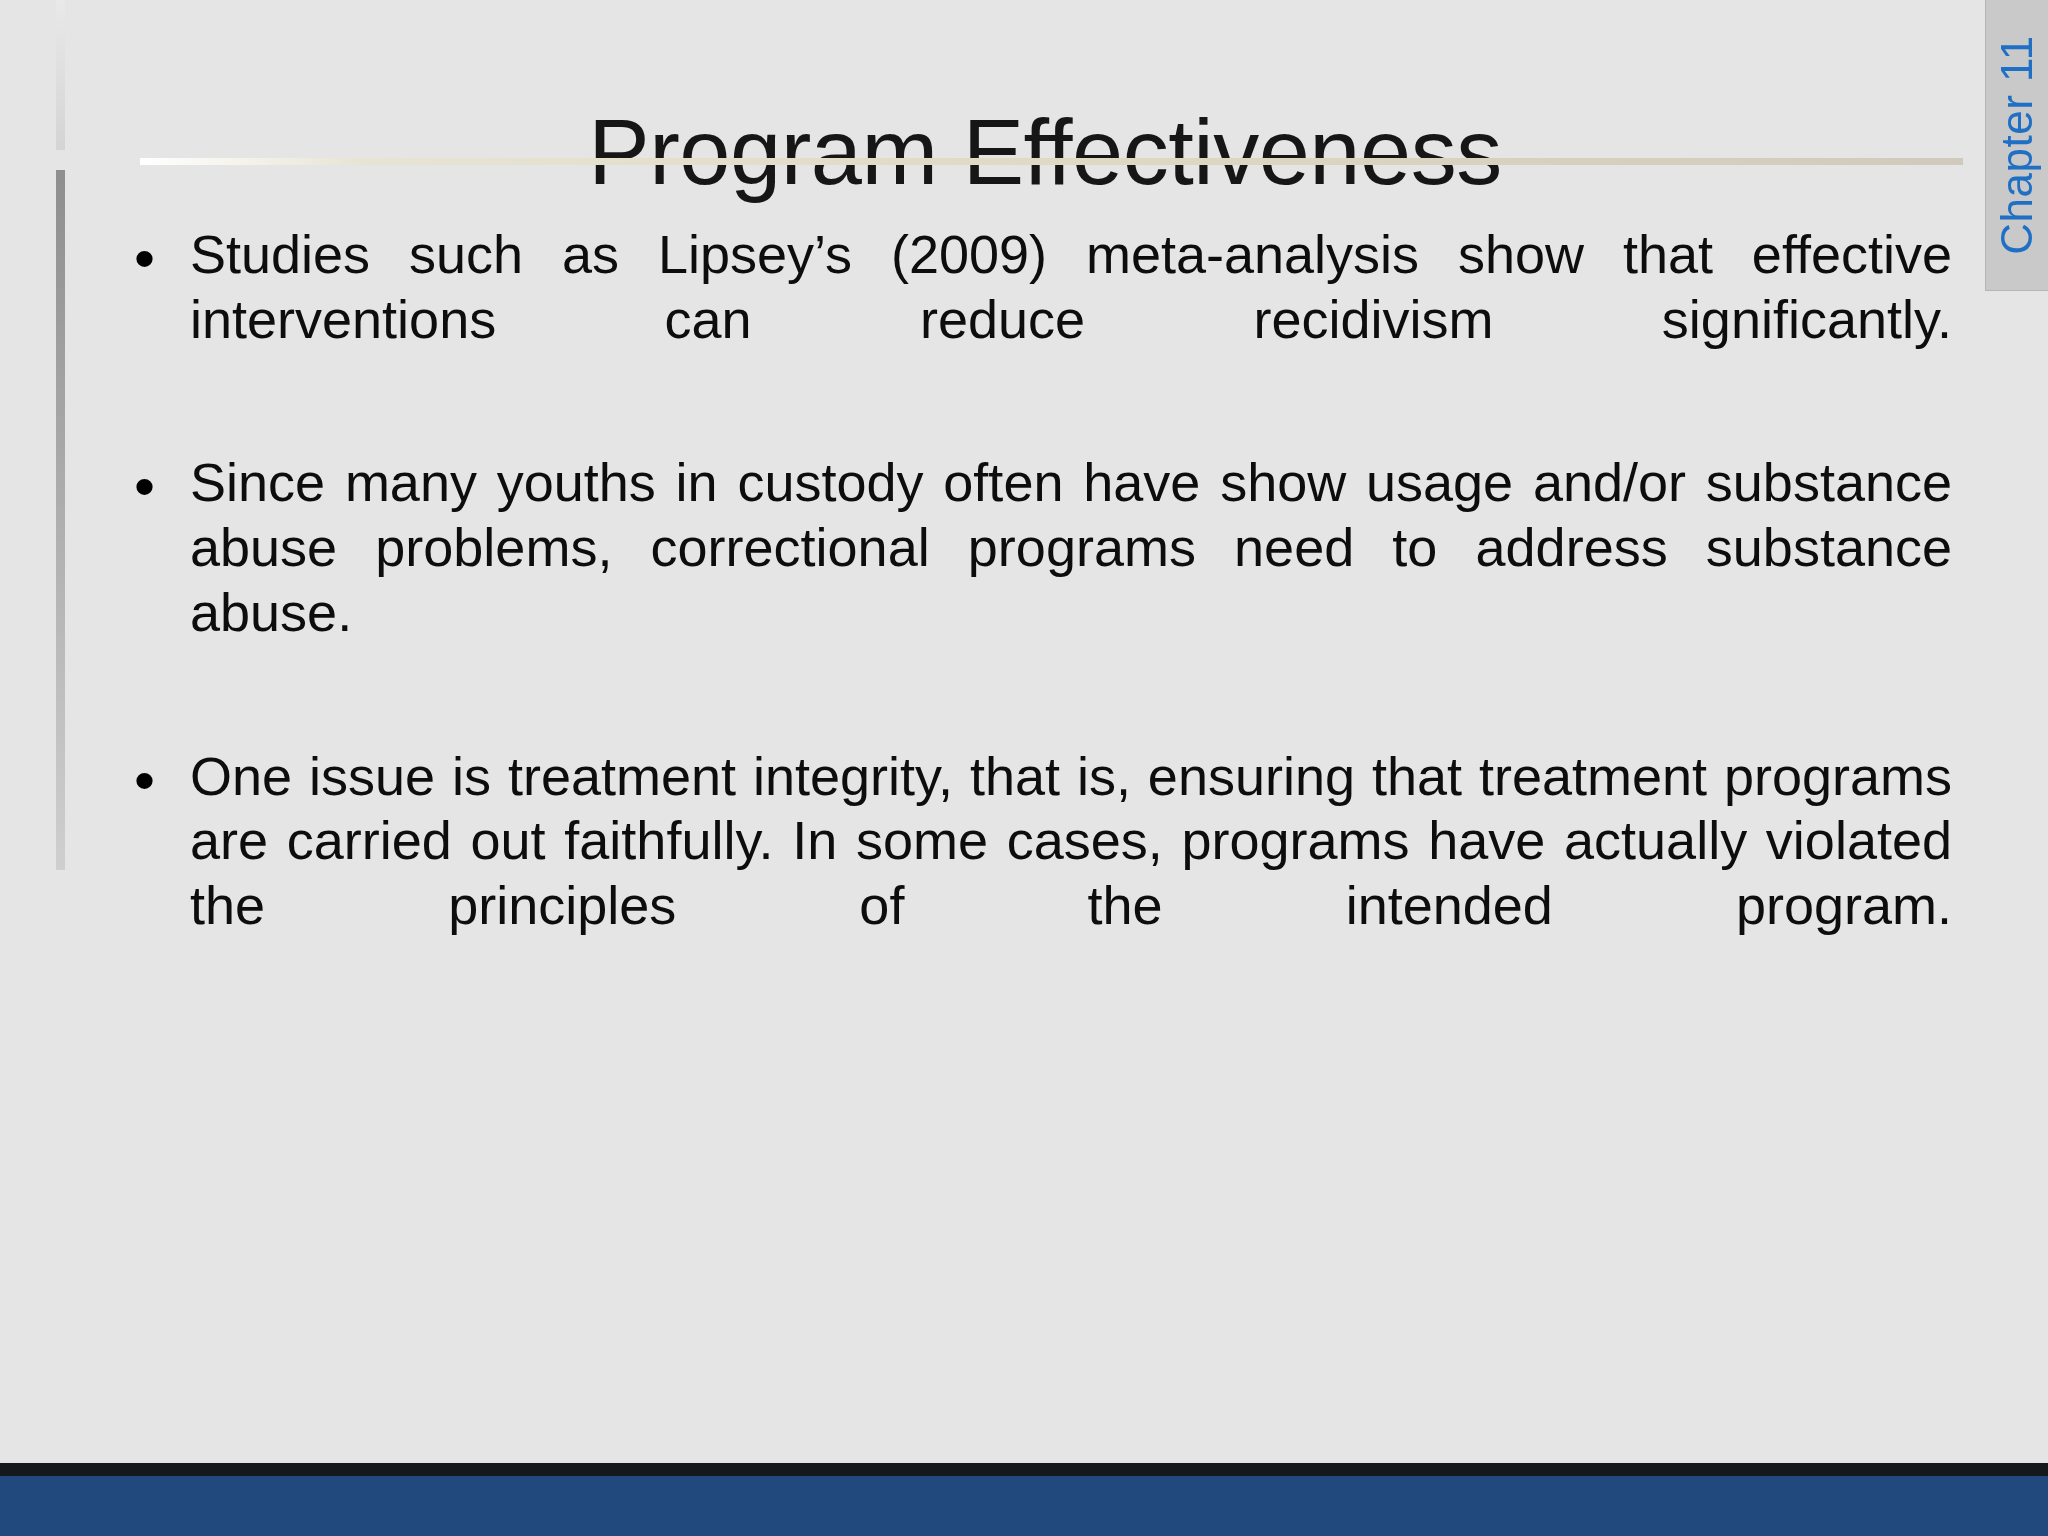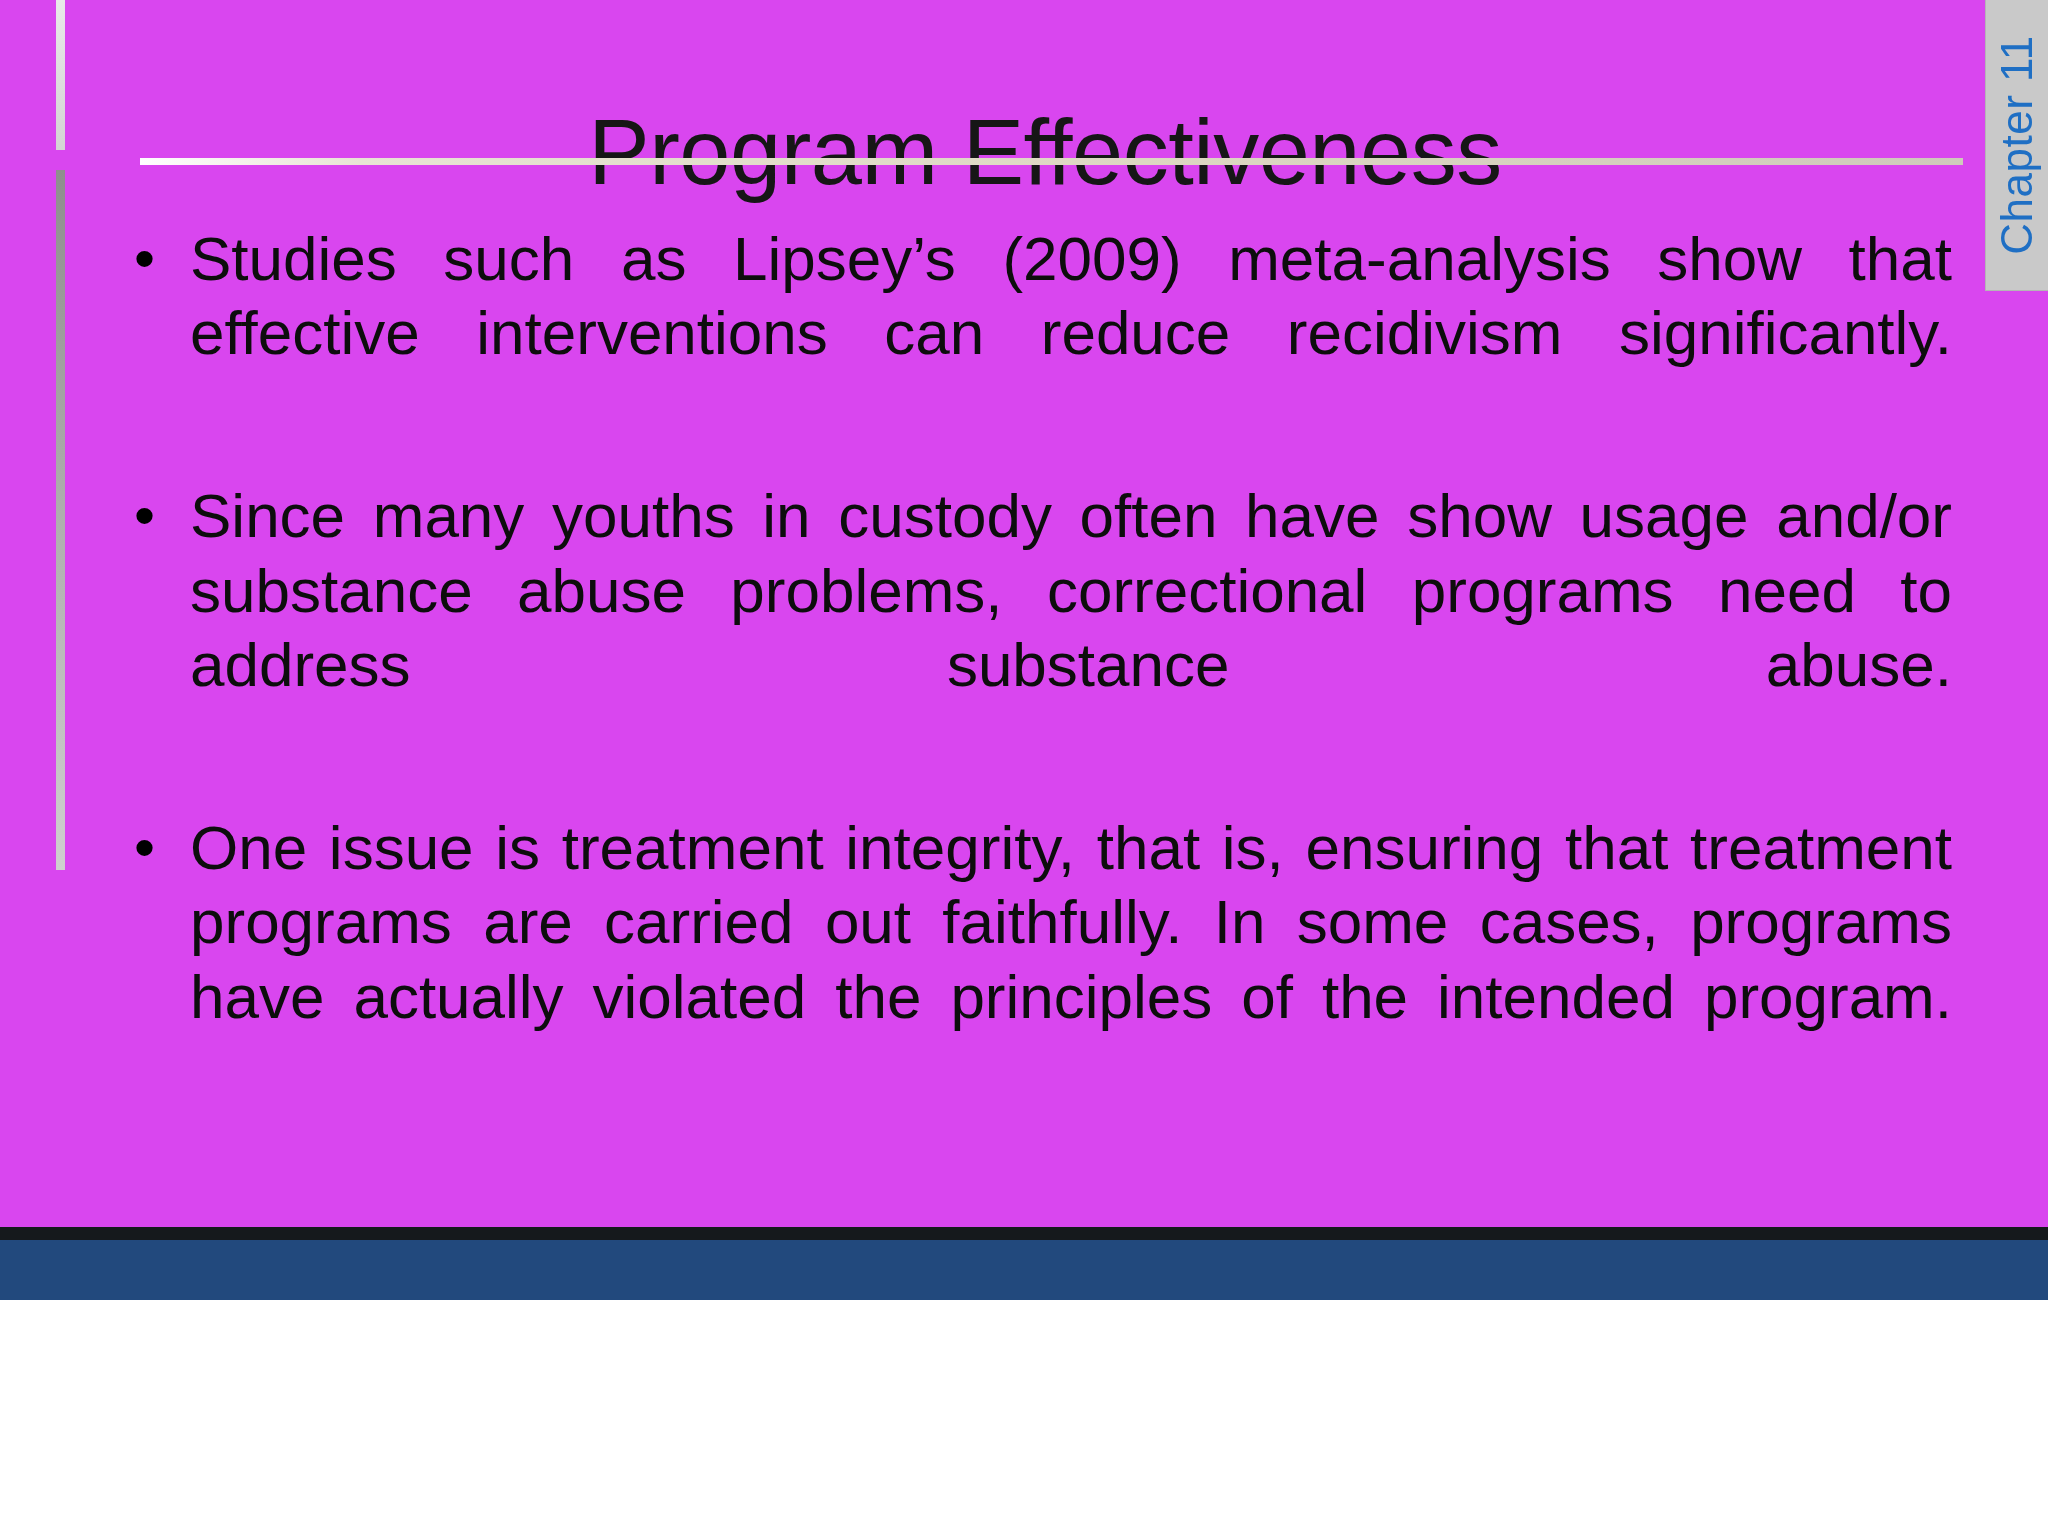--- a/index.html
+++ b/index.html
@@ -9,22 +9,22 @@
   }
   body {
     width: 2048px;
     height: 1536px;
     font-family: "Liberation Sans", sans-serif;
     overflow: hidden;
   }
   .slide {
     position: relative;
     width: 2048px;
-    height: 1300px;
-    background: #d946ef;
+    height: 1536px;
+    background: #e5e5e5;
     box-sizing: border-box;
   }
 
   
   .left-bar-top {
     position: absolute;
     left: 56px;
     top: 0px;
     width: 9px;
     height: 150px;
@@ -80,21 +80,21 @@
     flex: 0 0 70px;
     font-size: 60px;
     line-height: 1.22;
     color: #000000;
     text-align: left;
     padding-left: 14px;
     box-sizing: border-box;
   }
   .bullet-text {
     flex: 1 1 auto;
-    font-size: 62px;
+    font-size: 54px;
     line-height: 1.2;
     color: #0d0d0d;
     text-align: justify;
     text-justify: inter-word;
   }
   .bullet-text b {
     font-weight: normal;
   }
   
   .bullet-text::after {

